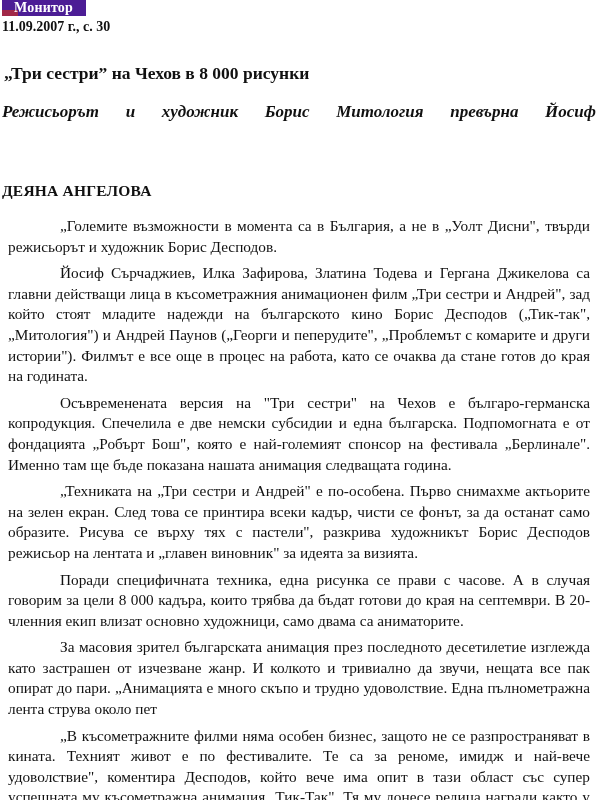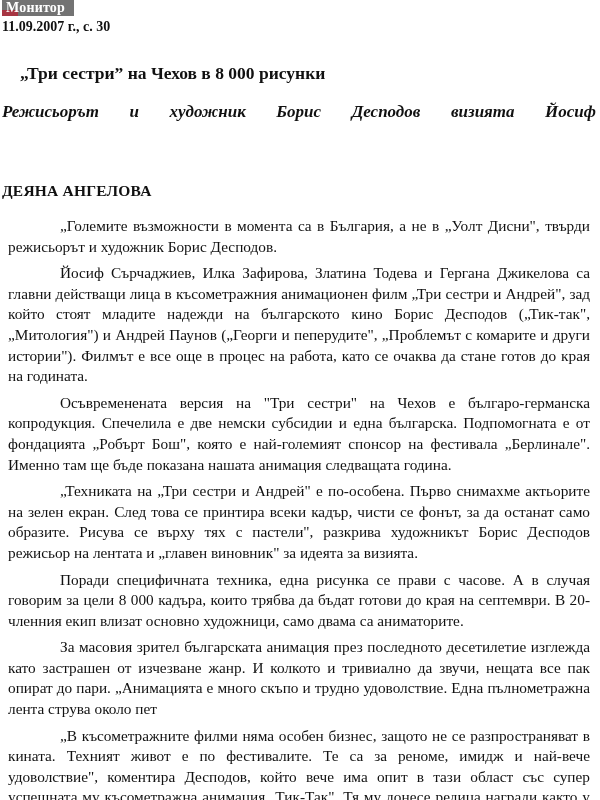--- a/index.html
+++ b/index.html
@@ -12,31 +12,31 @@
       height: 800px;
       overflow: hidden;
       position: relative;
       font-family: "Liberation Serif", "DejaVu Serif", serif;
       color: #111111;
     }
     .logo {
       position: absolute;
       left: 2px;
       top: 0px;
-      width: 72px;
+      width: 84px;
       height: 16px;
-      background: #737373;
+      background: #4c1d95;
       color: #ffffff;
       font-family: "Liberation Serif", serif;
       font-weight: bold;
       font-size: 14px;
       line-height: 16px;
       letter-spacing: 0.2px;
       overflow: hidden;
-      padding-left: 4px;
+      padding-left: 12px;
       box-sizing: border-box;
     }
     .logo .logo-mark {
       position: absolute;
       left: 0;
       bottom: 0;
       width: 16px;
       height: 6px;
       background: #b02a3a;
       opacity: 0.85;
@@ -48,21 +48,21 @@
     .date-line {
       position: absolute;
       left: 2px;
       top: 19px;
       font-weight: bold;
       font-size: 14px;
       line-height: 16px;
     }
     .headline {
       position: absolute;
-      left: 20px;
+      left: 4px;
       top: 63px;
       font-weight: bold;
       font-size: 17.5px;
       line-height: 20px;
       white-space: nowrap;
     }
     .subheadline {
       position: absolute;
       left: 2px;
       top: 100px;
@@ -112,21 +112,21 @@
 <div class="logo">
   <span class="logo-mark"></span>
   <span class="logo-text">Монитор</span>
 </div>
 
 <div class="date-line">11.09.2007 г., с. 30</div>
 
 <h1 class="headline" style="margin:0;">„Три сестри” на Чехов в 8 000 рисунки</h1>
 
 <div class="subheadline">
-  <span class="sub-line1">Режисьорът и художник Борис Десподов визията Йосиф</span>
+  <span class="sub-line1">Режисьорът и художник Борис Митология превърна Йосиф</span>
 </div>
 
 <div class="author">ДЕЯНА АНГЕЛОВА</div>
 
 <div class="article-body">
   <p>„Големите възможности в момента са в България, а не в „Уолт Дисни", твърди режисьорът и художник Борис Десподов.</p>
   <p>Йосиф Сърчаджиев, Илка Зафирова, Златина Тодева и Гергана Джикелова са главни действащи лица в късометражния анимационен филм „Три сестри и Андрей", зад който стоят младите надежди на българското кино Борис Десподов („Тик-так", „Митология") и Андрей Паунов („Георги и пеперудите", „Проблемът с комарите и други истории"). Филмът е все още в процес на работа, като се очаква да стане готов до края на годината.</p>
   <p>Осъвременената версия на "Три сестри" на Чехов е българо-германска копродукция. Спечелила е две немски субсидии и една българска. Подпомогната е от фондацията „Робърт Бош", която е най-големият спонсор на фестивала „Берлинале". Именно там ще бъде показана нашата анимация следващата година.</p>
   <p>„Техниката на „Три сестри и Андрей" е по-особена. Първо снимахме актьорите на зелен екран. След това се принтира всеки кадър, чисти се фонът, за да останат само образите. Рисува се върху тях с пастели", разкрива художникът Борис Десподов  режисьор на лентата и „главен виновник" за идеята за визията.</p>
   <p>Поради специфичната техника, една рисунка се прави с часове. А в случая говорим за цели 8 000 кадъра, които трябва да бъдат готови до края на септември. В 20-членния екип влизат основно художници, само двама са аниматорите.</p>

